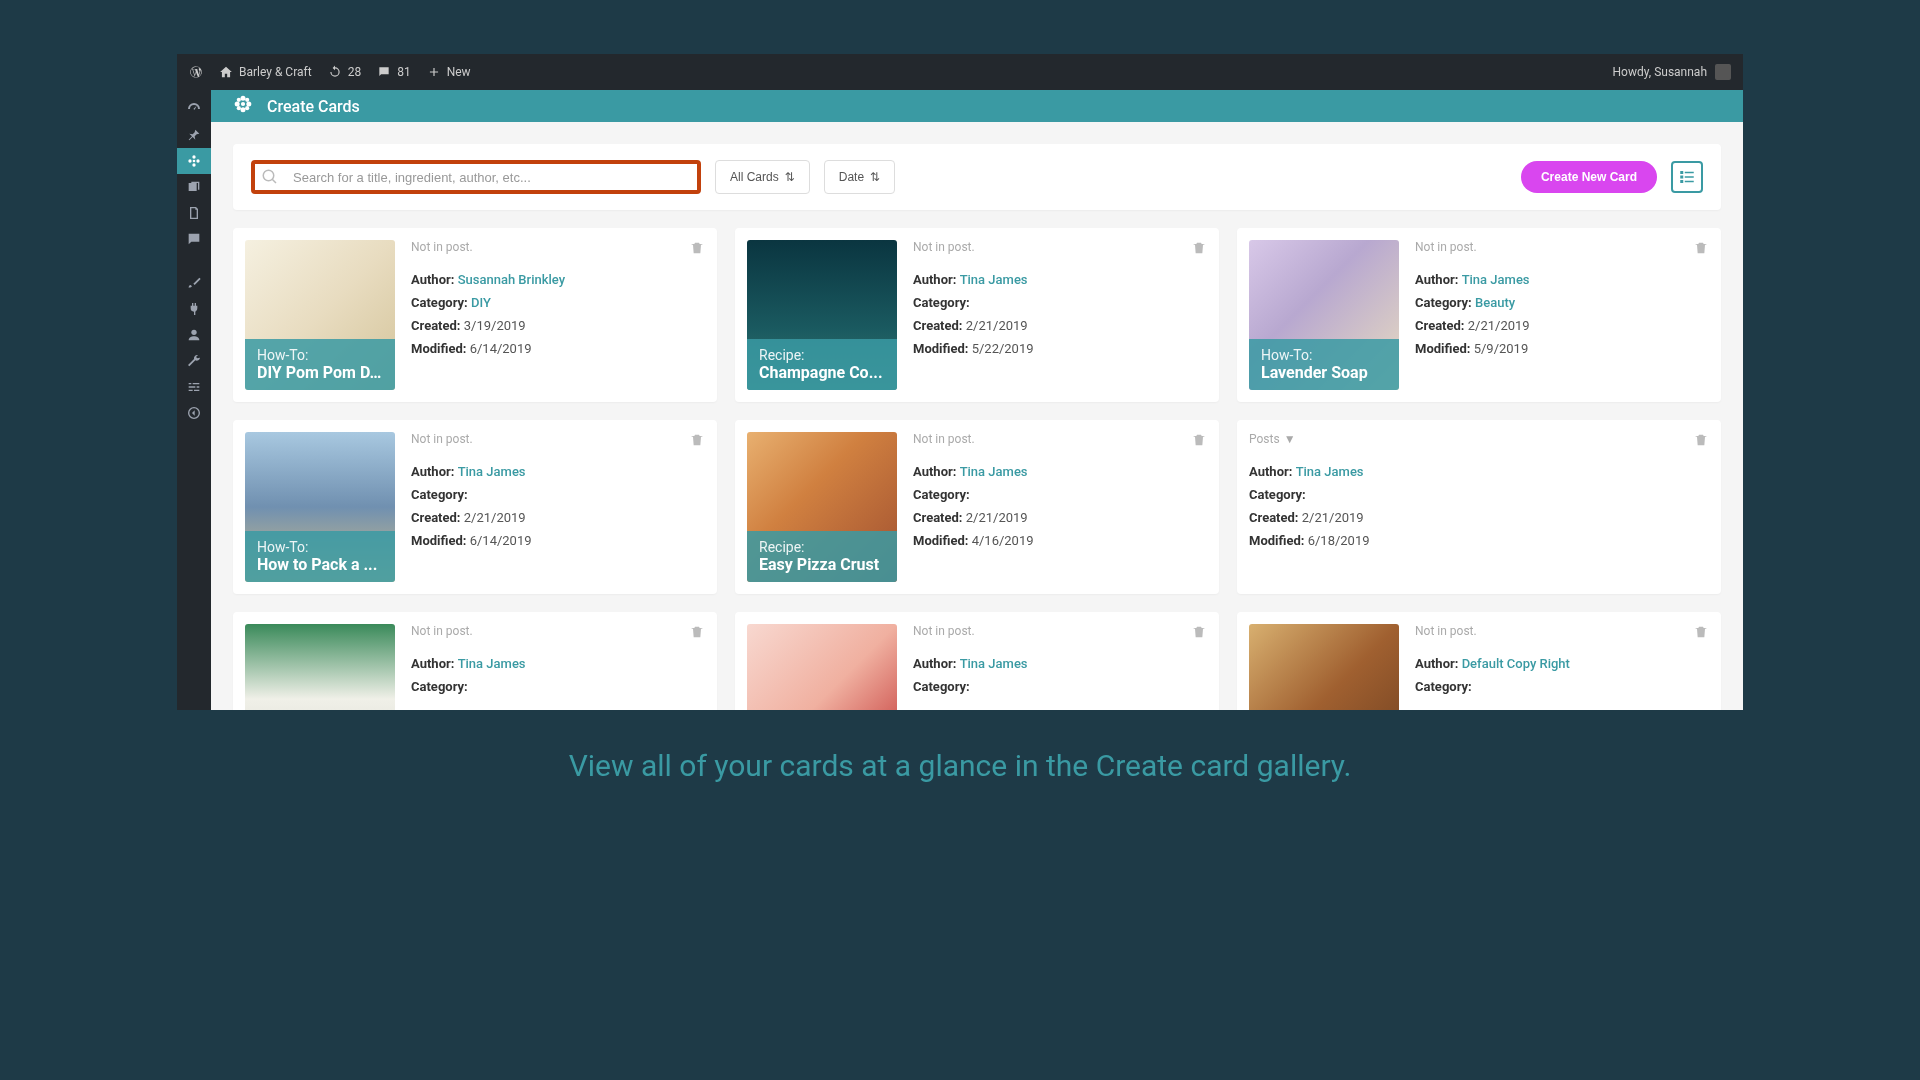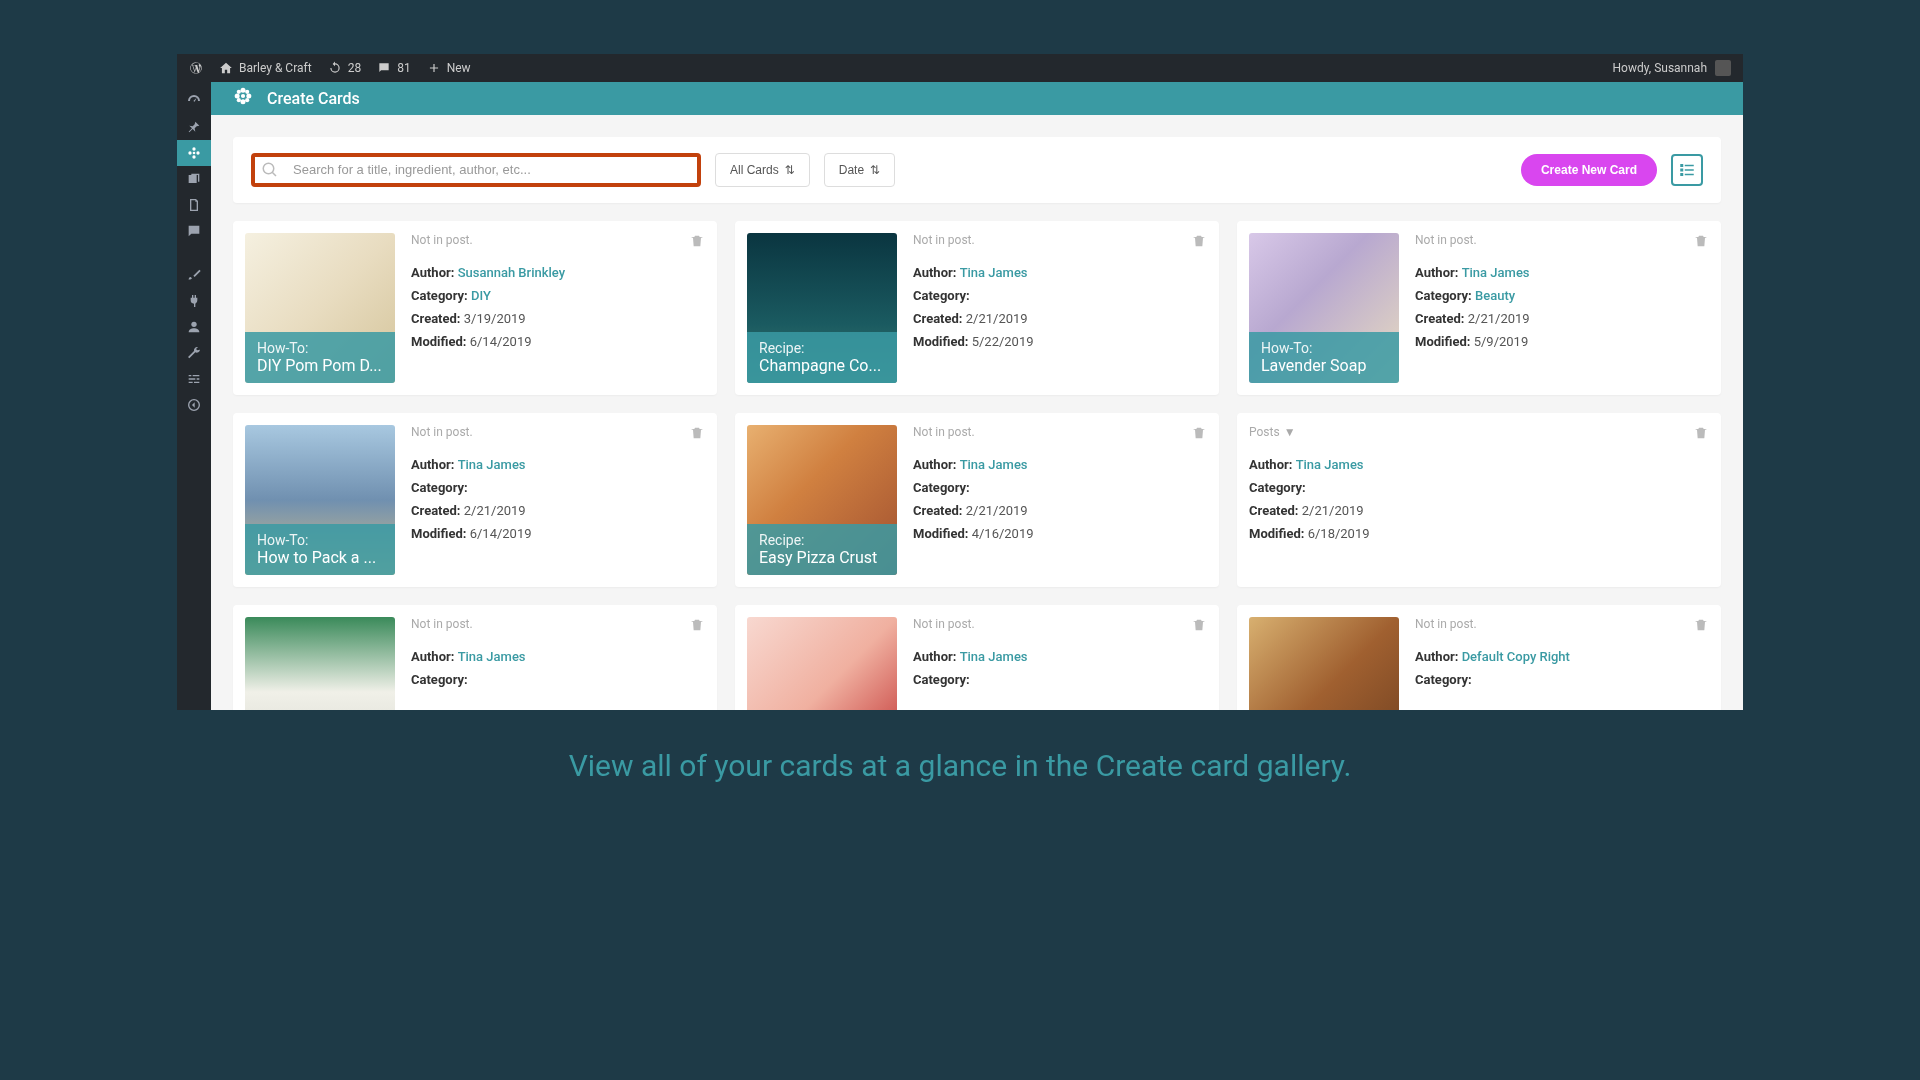--- a/index.html
+++ b/index.html
@@ -3,21 +3,21 @@
 <meta charset="utf-8">
 <style>
 * { box-sizing: border-box; margin: 0; padding: 0; }
 body { font-family: -apple-system, BlinkMacSystemFont, "Segoe UI", Roboto, sans-serif; background: #1e3a47; width: 1920px; height: 1080px; overflow: hidden; }
 
 .stage { padding: 54px 177px 0; }
 
 .wp-frame { background: #f5f5f5; width: 100%; height: 656px; display: flex; flex-direction: column; overflow: hidden; }
 
 
-.admin-bar { background: #23282d; color: #ccc; height: 28px; display: flex; align-items: center; padding: 0 12px; font-size: 12px; justify-content: space-between; }
+.admin-bar { background: #23282d; color: #ccc; height: 36px; display: flex; align-items: center; padding: 0 12px; font-size: 12px; justify-content: space-between; }
 .admin-left { display: flex; align-items: center; gap: 16px; }
 .admin-item { display: flex; align-items: center; gap: 6px; cursor: pointer; }
 .admin-item svg { width: 14px; height: 14px; fill: #ccc; }
 .admin-right { display: flex; align-items: center; gap: 8px; }
 .avatar-box { width: 16px; height: 16px; background: #555; border-radius: 2px; }
 
 .body-row { display: flex; flex: 1; overflow: hidden; }
 
 
 .wp-sidebar { background: #23282d; width: 34px; display: flex; flex-direction: column; padding-top: 6px; }
@@ -46,21 +46,21 @@
 .create-btn { background: #d946ef; color: #fff; border: 0; border-radius: 18px; padding: 0 20px; height: 32px; font-size: 12px; font-weight: 600; cursor: pointer; }
 .view-toggle { width: 32px; height: 32px; border: 2px solid #3a9aa3; border-radius: 4px; display: flex; align-items: center; justify-content: center; cursor: pointer; }
 .view-toggle svg { width: 18px; height: 18px; fill: #3a9aa3; }
 
 
 .grid { display: grid; grid-template-columns: repeat(3, 1fr); gap: 18px; margin-top: 18px; }
 .card { background: #fff; border-radius: 4px; padding: 12px; display: flex; gap: 16px; box-shadow: 0 1px 2px rgba(0,0,0,0.04); }
 .thumb { width: 150px; height: 150px; border-radius: 3px; position: relative; overflow: hidden; flex-shrink: 0; }
 .thumb .t-overlay { position: absolute; left: 0; right: 0; bottom: 0; background: rgba(58,154,163,0.85); color: #fff; padding: 8px 12px; }
 .thumb .t-overlay .lbl { font-size: 14px; opacity: 0.9; }
-.thumb .t-overlay .tt { font-size: 16px; font-weight: 400; white-space: nowrap; overflow: hidden; text-overflow: ellipsis; }
+.thumb .t-overlay .tt { font-size: 16px; font-weight: 700; white-space: nowrap; overflow: hidden; text-overflow: ellipsis; }
 .meta { flex: 1; font-size: 13px; color: #333; position: relative; }
 .meta .post-status { color: #aaa; font-size: 12px; margin-bottom: 18px; display: flex; align-items: center; gap: 4px; }
 .meta .trash { position: absolute; right: 0; top: 0; cursor: pointer; }
 .meta .trash svg { width: 16px; height: 16px; fill: #bbb; }
 .meta .row { margin-bottom: 8px; font-size: 13px; }
 .meta .row .k { font-weight: 700; color: #333; }
 .meta .row .v-link { color: #3a9aa3; font-weight: 500; }
 .meta .row .v { color: #555; }
 
 

